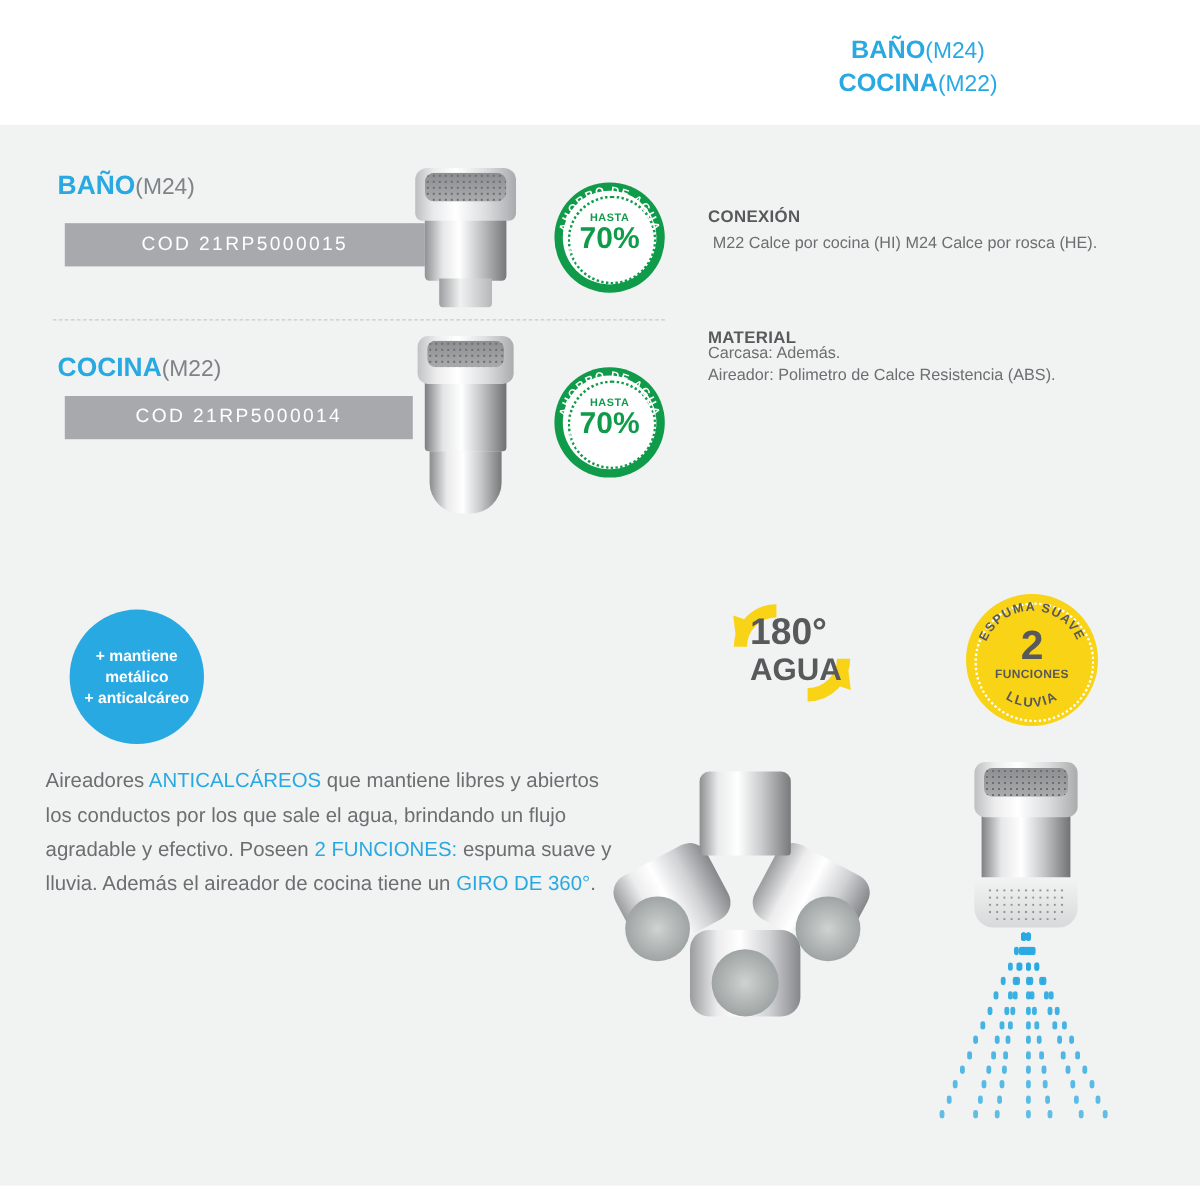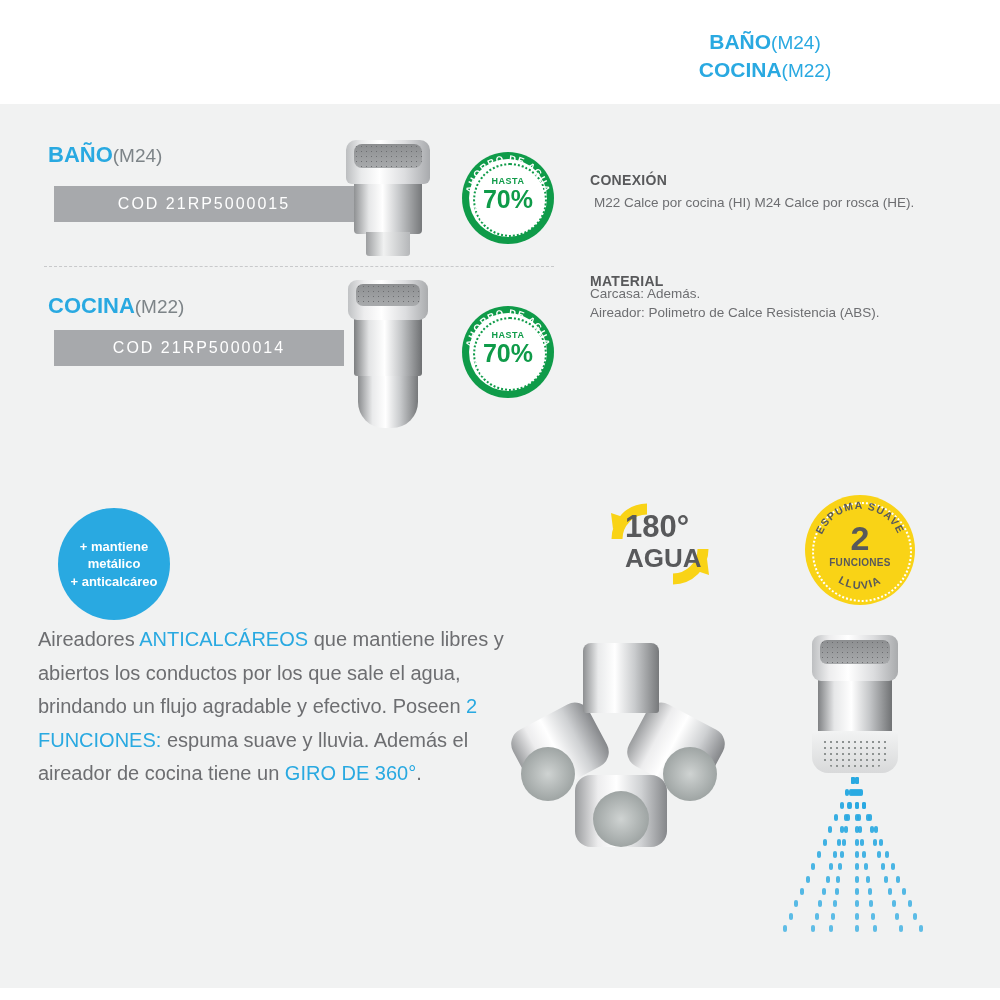--- a/index.html
+++ b/index.html
@@ -164,22 +164,22 @@
     font-size:34px;font-weight:bold;color:#58595b;line-height:1;
   }
   .espuma .fn{
     position:absolute;left:0;top:62px;width:110px;text-align:center;
     font-size:10px;font-weight:bold;color:#58595b;letter-spacing:.3px;
   }
   .espuma svg text{font-family:"Liberation Sans",sans-serif;font-weight:bold;fill:#58595b;}
 
   
   .para{
-    position:absolute;left:38px;top:623px;width:480px;
-    font-size:20px;line-height:1.68;color:#6d6e71;
+    position:absolute;left:38px;top:637px;width:480px;
+    font-size:17px;line-height:1.68;color:#6d6e71;
   }
   .para .hl{color:#29a9e1;}
 
   
   .tri{position:absolute;left:505px;top:635px;width:230px;height:230px;}
   .tri .top{
     position:absolute;left:78px;top:8px;width:76px;height:70px;border-radius:8px 8px 3px 3px;
     background:linear-gradient(90deg,#8d8f91 0%,#e9eaeb 20%,#ffffff 42%,#c9cbcd 68%,#77797b 100%);
   }
   .tri .arm{

